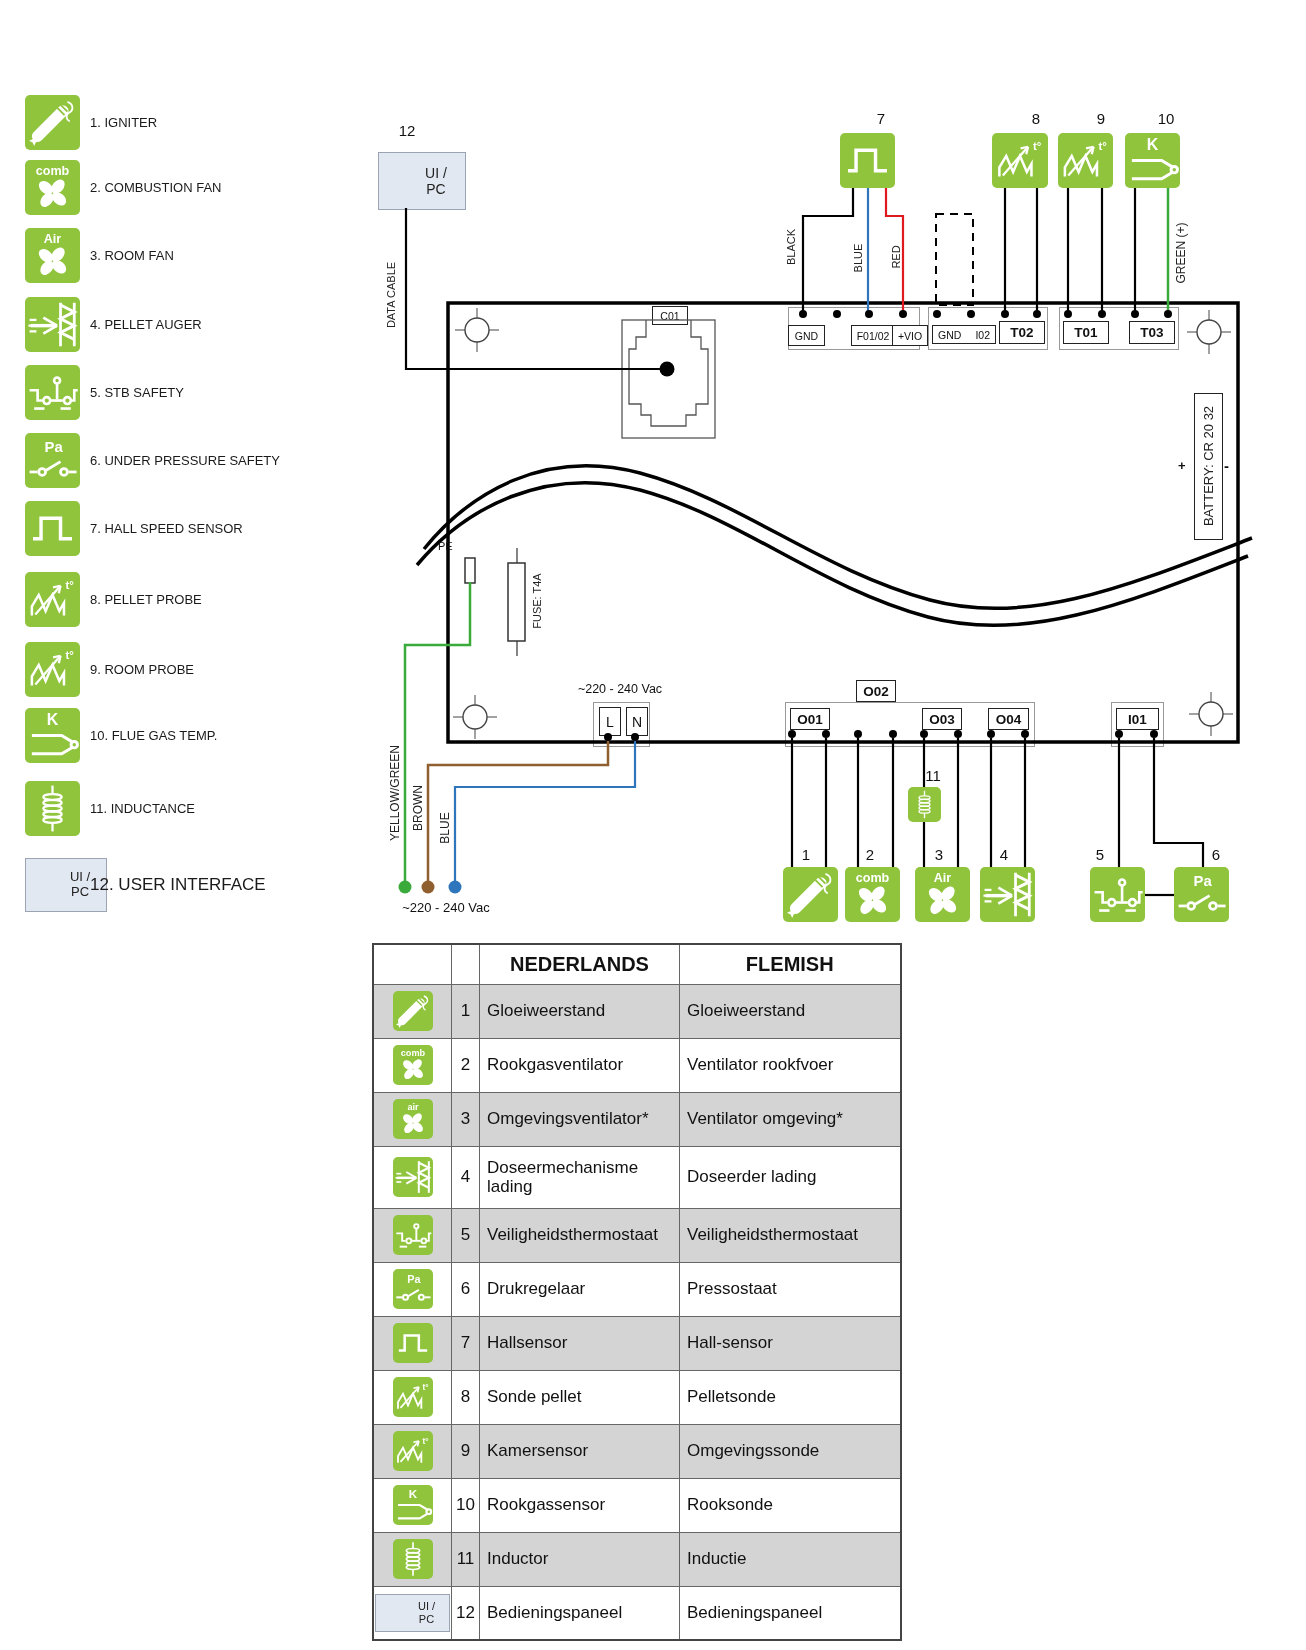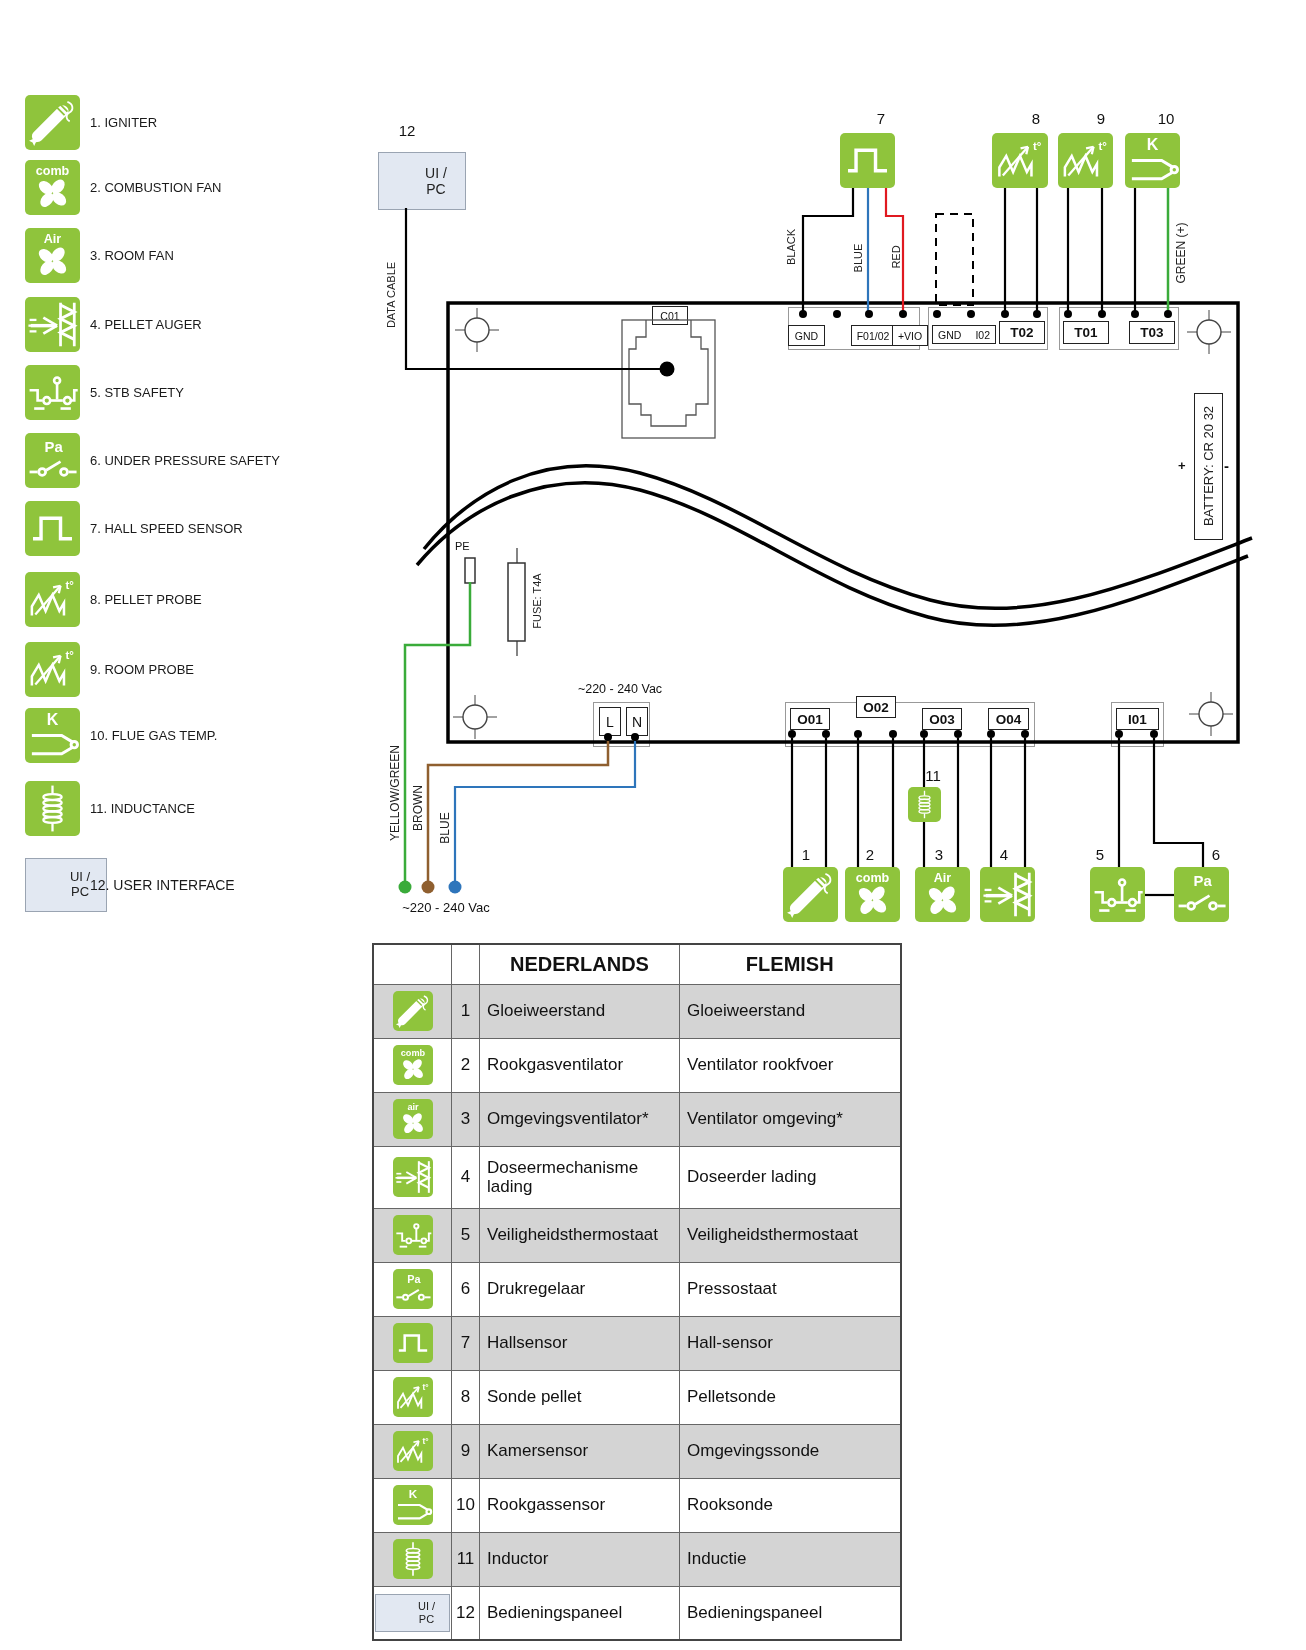--- a/index.html
+++ b/index.html
@@ -7,21 +7,21 @@
         font-family:"Liberation Sans","DejaVu Sans",sans-serif;color:#111;overflow:hidden;}
 
   
   #title-bar{position:absolute;left:10px;top:28px;width:1218px;height:42px;background:#d2d2d2;
              display:flex;align-items:center;justify-content:center;}
   #title-bar span{font-size:26px;letter-spacing:.5px;color:#141414;}
 
   
   .legend-item{position:absolute;left:25px;display:flex;align-items:center;height:55px;}
   .legend-label{position:absolute;left:65px;font-size:13px;white-space:nowrap;color:#1a1a1a;}
-  .legend-item.small .legend-label{font-size:14px;}
+  .legend-item.small .legend-label{font-size:17px;}
 
   .gbox{background:var(--green);border-radius:5px;display:flex;align-items:center;justify-content:center;
         position:relative;}
   .gbox svg{width:100%;height:100%;display:block;}
   .legend-icon{width:55px;height:55px;flex:0 0 55px;}
 
   .uipc{background:#e2e8f2;border:1.5px solid #9aa4b2;display:flex;flex-direction:column;
         align-items:center;justify-content:center;line-height:1.15;color:#222;padding-left:28px;}
 
   
@@ -359,21 +359,21 @@
   <div class="ccell" style="left:851px;top:325px;width:42px;height:19px;">F01/02</div>
   <div class="ccell" style="left:892px;top:325px;width:34px;height:19px;">+VIO</div>
   <div class="ccell gnd2" style="left:932px;top:325px;width:64px;height:19px;">
     <span>GND</span>
     <span>I02</span>
   </div>
   <div class="ccell bold" style="left:999px;top:321px;width:44px;height:21px;">T02</div>
   <div class="ccell bold" style="left:1063px;top:321px;width:44px;height:21px;">T01</div>
   <div class="ccell bold" style="left:1129px;top:321px;width:44px;height:21px;">T03</div>
   <div class="ccell bold" style="left:790px;top:708px;width:38px;height:20px;">O01</div>
-  <div class="ccell bold" style="left:856px;top:696px;width:38px;height:20px;">O02</div>
+  <div class="ccell bold" style="left:856px;top:680px;width:38px;height:20px;">O02</div>
   <div class="ccell bold" style="left:922px;top:708px;width:38px;height:20px;">O03</div>
   <div class="ccell bold" style="left:988px;top:708px;width:39px;height:20px;">O04</div>
   <div class="ccell bold" style="left:1116px;top:708px;width:41px;height:20px;">I01</div>
   <div class="ccell ln" style="left:599px;top:707px;width:20px;height:27px;">L</div>
   <div class="ccell ln" style="left:626px;top:707px;width:20px;height:27px;">N</div>
 
   <div id="battery"></div>
   <div class="vlabel" id="battery-label">BATTERY: CR 20 32</div>
   <div class="abs" style="left:1178px;top:458px;font-size:13px;font-weight:bold;">+</div>
   <div class="abs" style="left:1224px;top:457px;font-size:15px;font-weight:bold;">-</div>
@@ -518,21 +518,21 @@
   <div class="vlabel" style="left:391px;top:295px;">DATA CABLE</div>
   <div class="vlabel" style="left:791px;top:247px;">BLACK</div>
   <div class="vlabel" style="left:858px;top:258px;">BLUE</div>
   <div class="vlabel" style="left:896px;top:257px;">RED</div>
   <div class="vlabel" style="left:1181px;top:253px;font-size:12px;">GREEN (+)</div>
   <div class="vlabel" style="left:537px;top:601px;">FUSE: T4A</div>
   <div class="vlabel" style="left:395px;top:793px;font-size:12px;">YELLOW/GREEN</div>
   <div class="vlabel" style="left:418px;top:808px;font-size:12px;">BROWN</div>
   <div class="vlabel" style="left:445px;top:828px;font-size:12px;">BLUE</div>
 
-  <div class="abs" style="left:455px;top:540px;font-size:11px;">PE</div>
+  <div class="abs" style="left:438px;top:540px;font-size:11px;">PE</div>
   <div class="abs hcenter" style="left:620px;top:682px;font-size:12.5px;">~220 - 240 Vac</div>
   <div class="abs hcenter" style="left:446px;top:900px;font-size:13px;">~220 - 240 Vac</div>
 
   <table id="ltable">
     <thead>
       <tr style="height:40px;">
         <th style="width:63px;"></th>
         <th style="width:28px;"></th>
         <th style="width:200px;">NEDERLANDS</th>
         <th style="width:221px;">FLEMISH</th>

